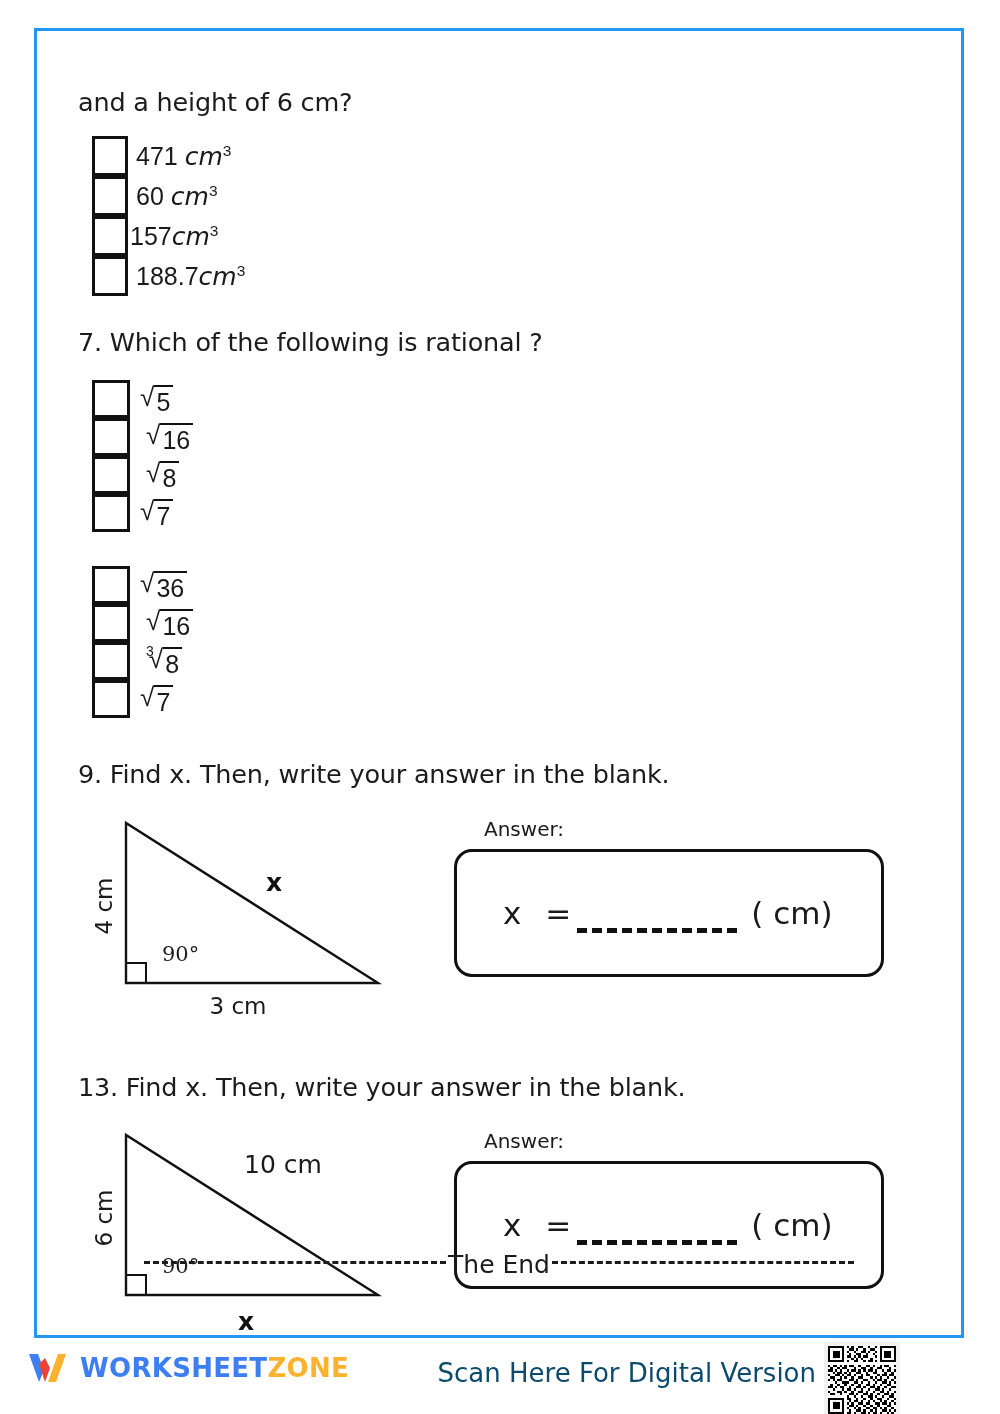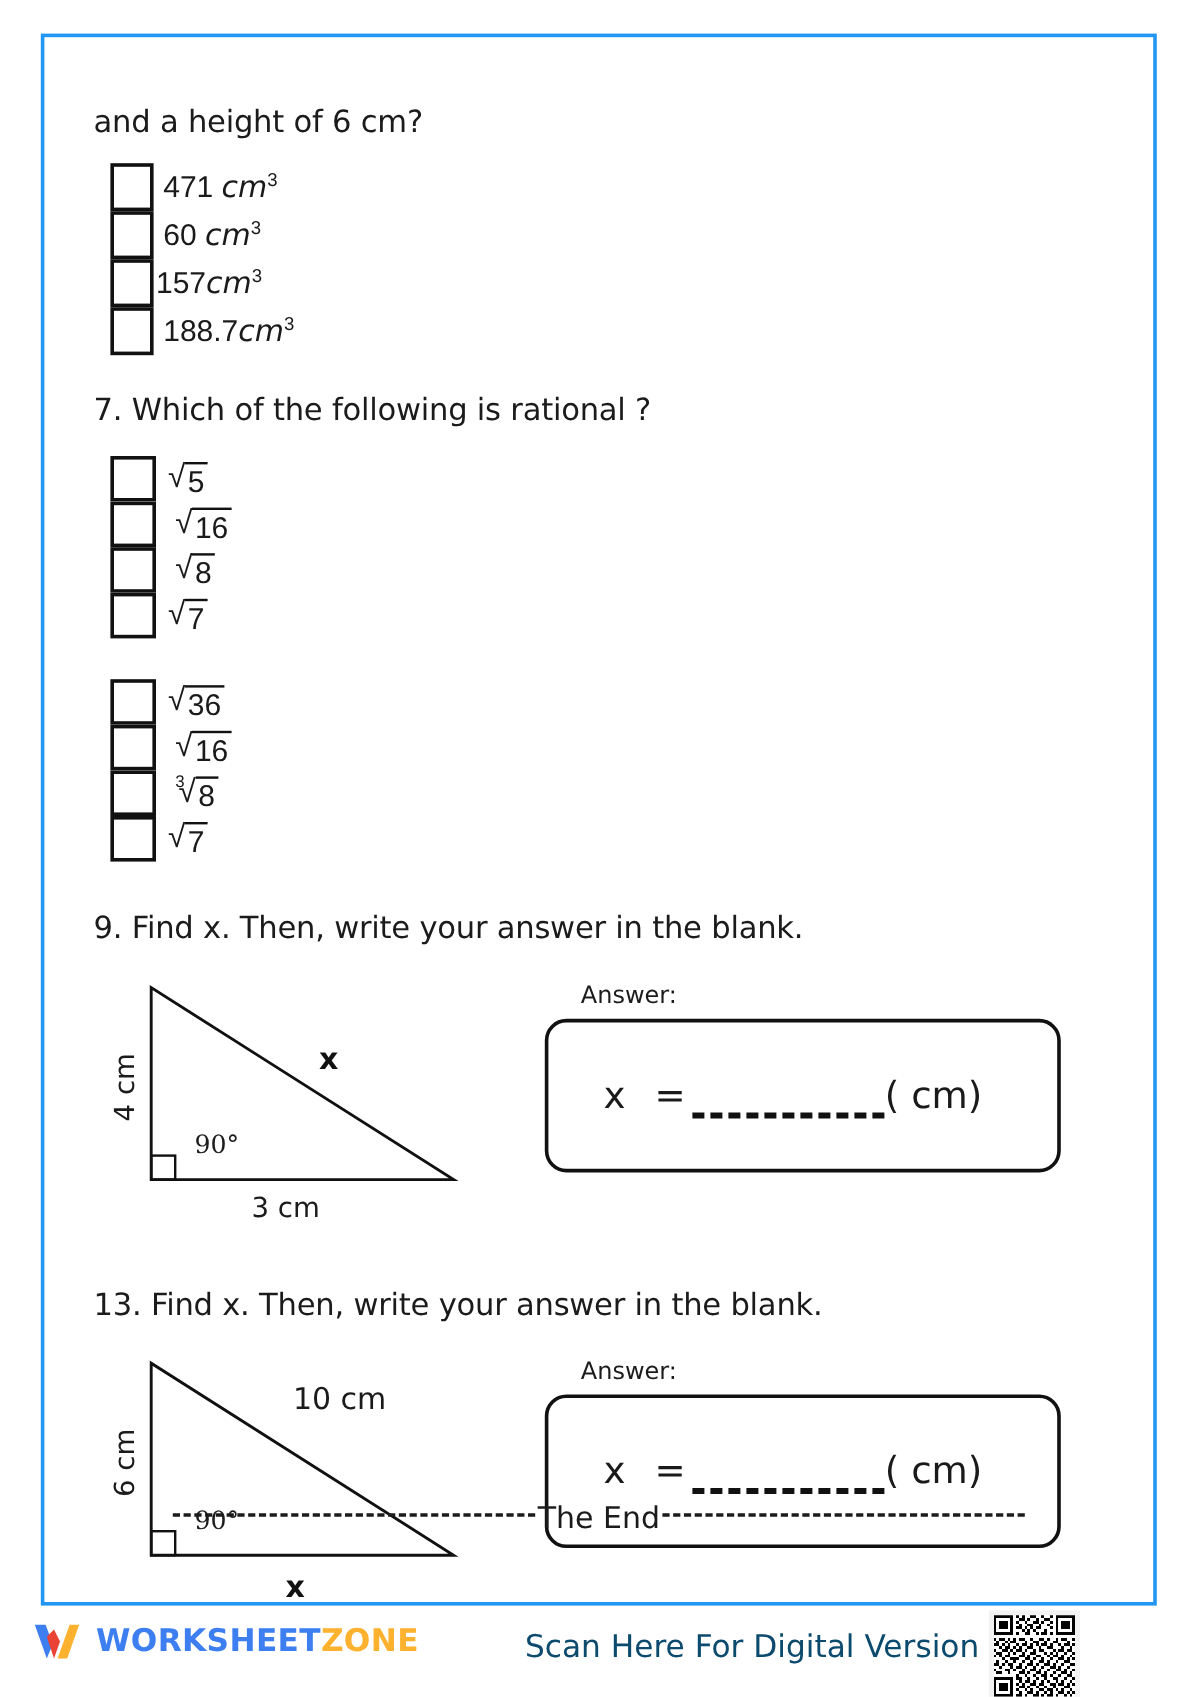--- a/index.html
+++ b/index.html
@@ -152,21 +152,21 @@
     margin: 0 2px;
   }
   .ans-blank::after {
     content: "";
     position: absolute;
     left: 4px;
     right: -4px;
     bottom: -9px;
     border-bottom: 5px dashed #111;
   }
-  .ans-cm { margin-left: 2px; }
+  .ans-cm { margin-left: 16px; }
 
   
   .the-end {
     position: absolute;
     left: 0;
     right: 0;
     top: 1222px;
     text-align: center;
     font-family: "DejaVu Sans", sans-serif;
     font-size: 25px;

